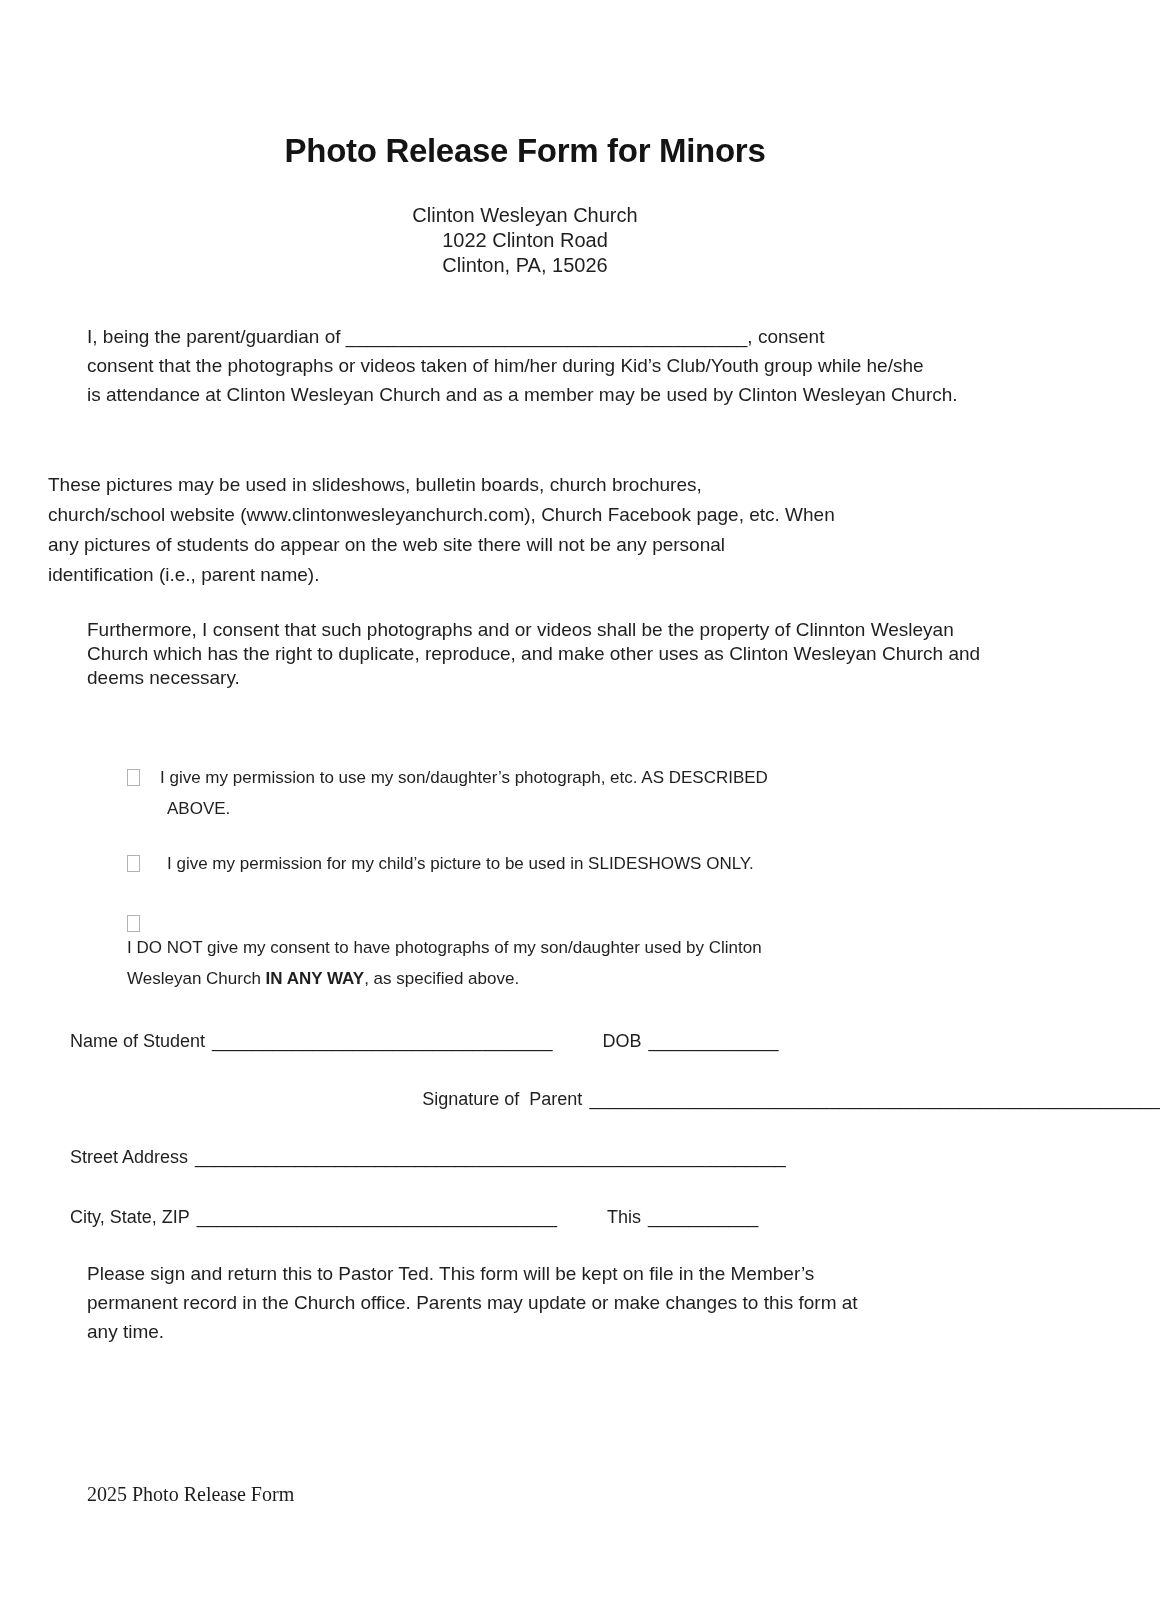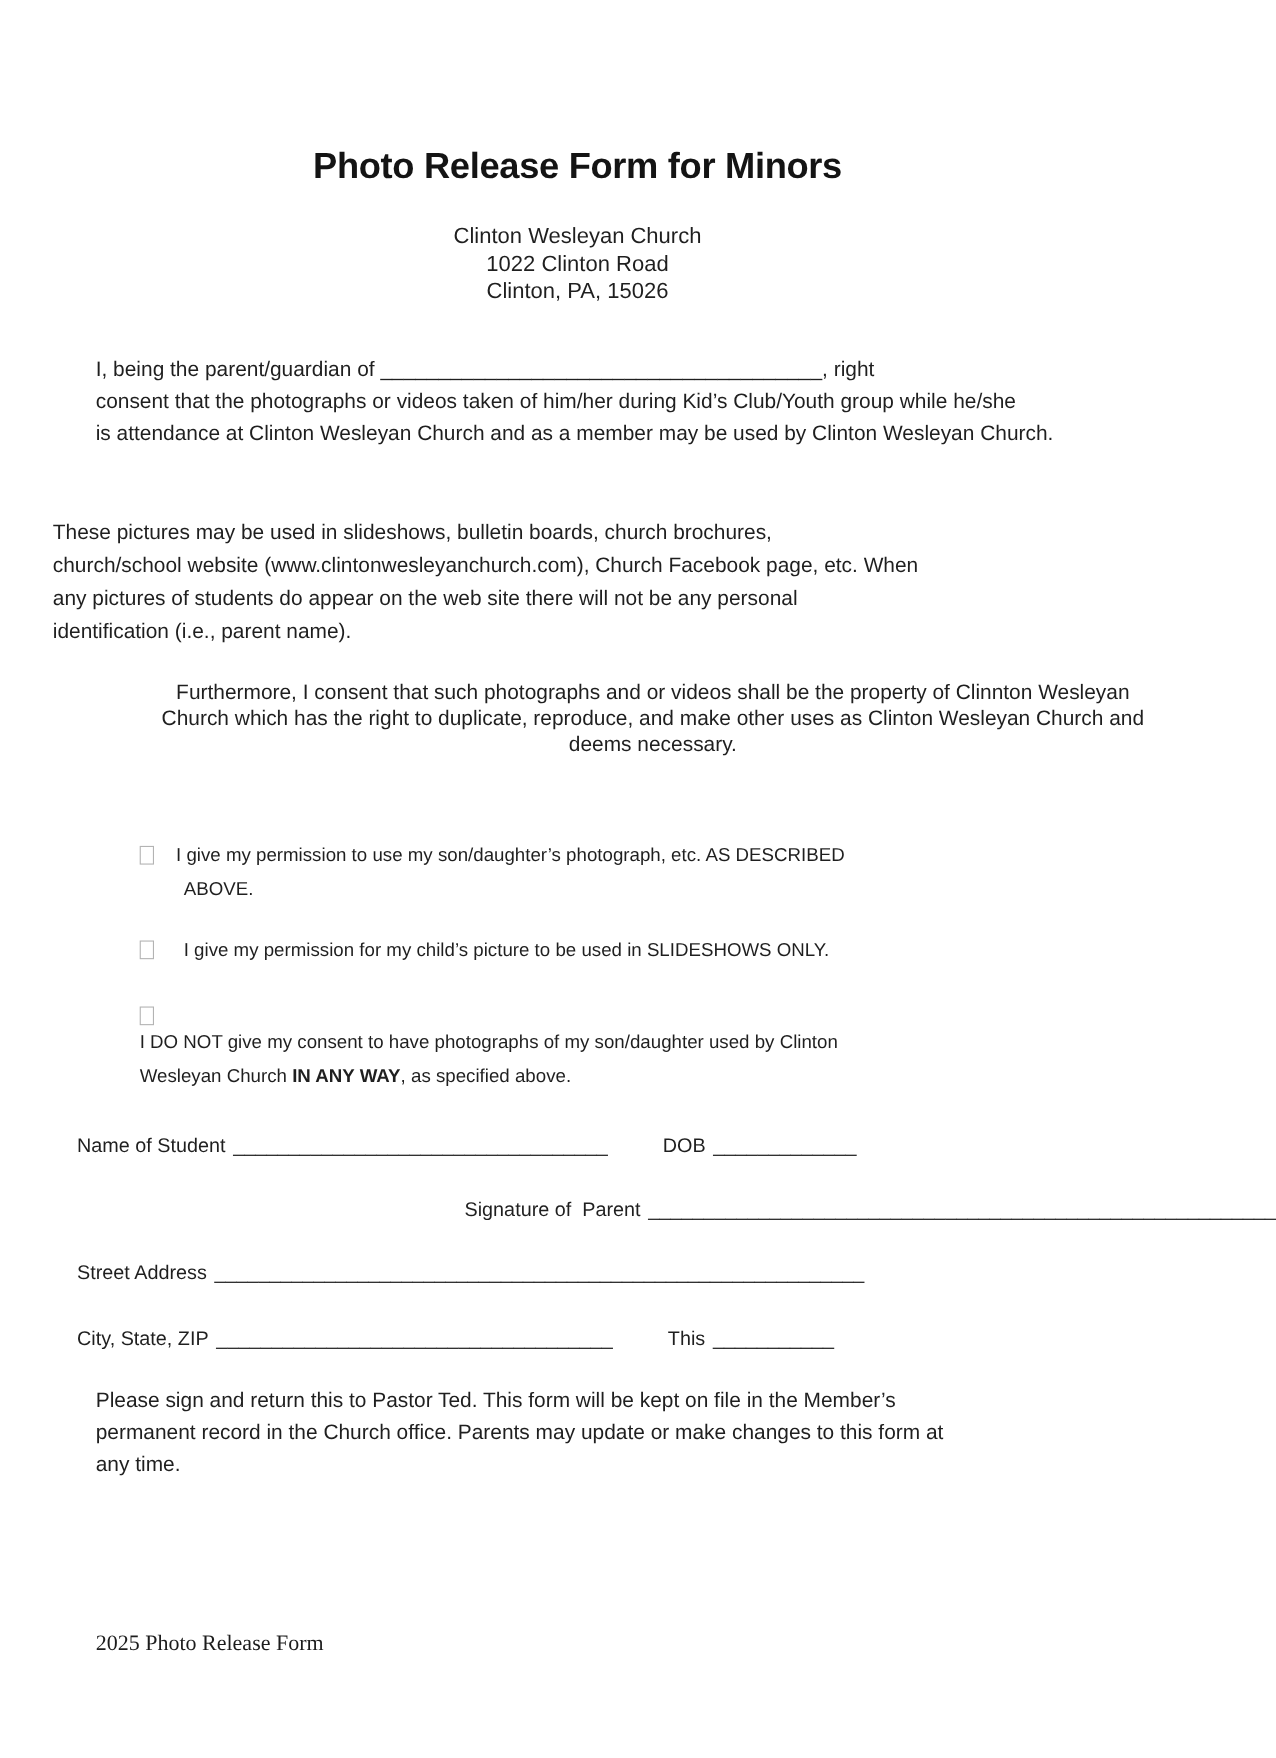--- a/index.html
+++ b/index.html
@@ -28,21 +28,21 @@
   .address {
     width: 1050px;
     margin-top: 34px;
     text-align: center;
     font-size: 20px;
     line-height: 25px;
   }
   .para { margin: 0 60px 0 87px; font-size: 19px; }
   .p1 { margin-top: 44px; line-height: 29px; }
   .p2 { margin-top: 61px; line-height: 30px; margin-left: 48px; }
-  .p3 { margin-top: 28px; line-height: 24px; text-align: center; }
+  .p3 { margin-top: 28px; line-height: 24px; }
   .line { display: block; white-space: pre; }
   .blank { white-space: pre; }
   .check-item {
     display: flex;
     align-items: flex-start;
     margin-left: 127px;
     margin-right: 60px;
     font-size: 17px;
     line-height: 31px;
   }
@@ -95,21 +95,21 @@
     <h1 class="title">Photo Release Form for Minors</h1>
   </div>
 
   <div class="address">
     <div>Clinton Wesleyan Church</div>
     <div>1022 Clinton Road</div>
     <div>Clinton, PA, 15026</div>
   </div>
 
   <div class="para p1">
-    <span class="line"><span>I, being the parent/guardian of </span><span class="blank">______________________________________</span><span>, right</span></span>
+    <span class="line"><span>I, being the parent/guardian of </span><span class="blank">______________________________________</span><span>, consent</span></span>
     <span class="line">consent that the photographs or videos taken of him/her during Kid’s Club/Youth group while he/she</span>
     <span class="line">is attendance at Clinton Wesleyan Church and as a member may be used by Clinton Wesleyan Church.</span>
   </div>
 
   <div class="para p2">
     <span class="line">These pictures may be used in slideshows, bulletin boards, church brochures,</span>
     <span class="line">church/school website (www.clintonwesleyanchurch.com), Church Facebook page, etc. When</span>
     <span class="line">any pictures of students do appear on the web site there will not be any personal</span>
     <span class="line">identification (i.e., parent name).</span>
   </div>

